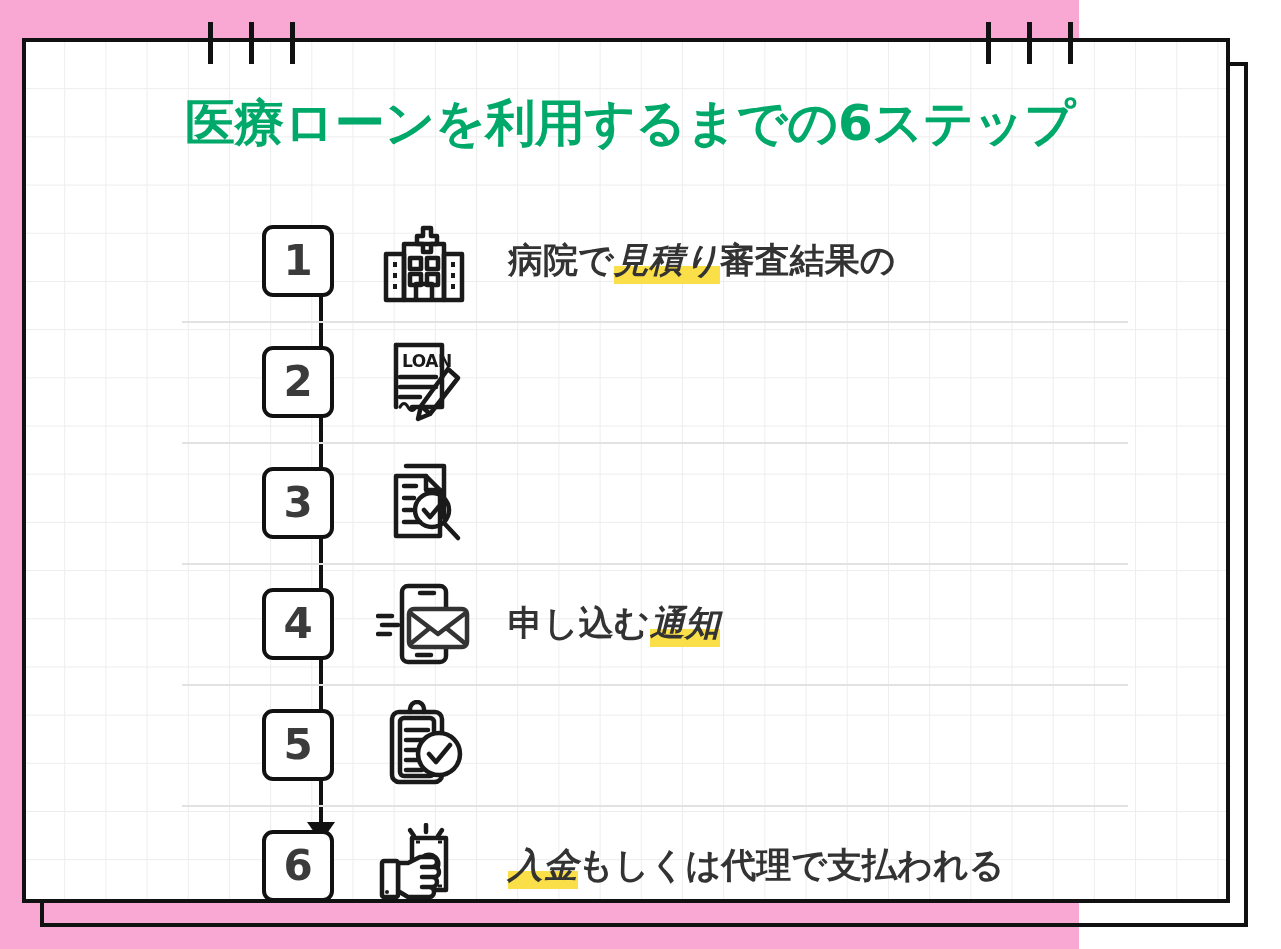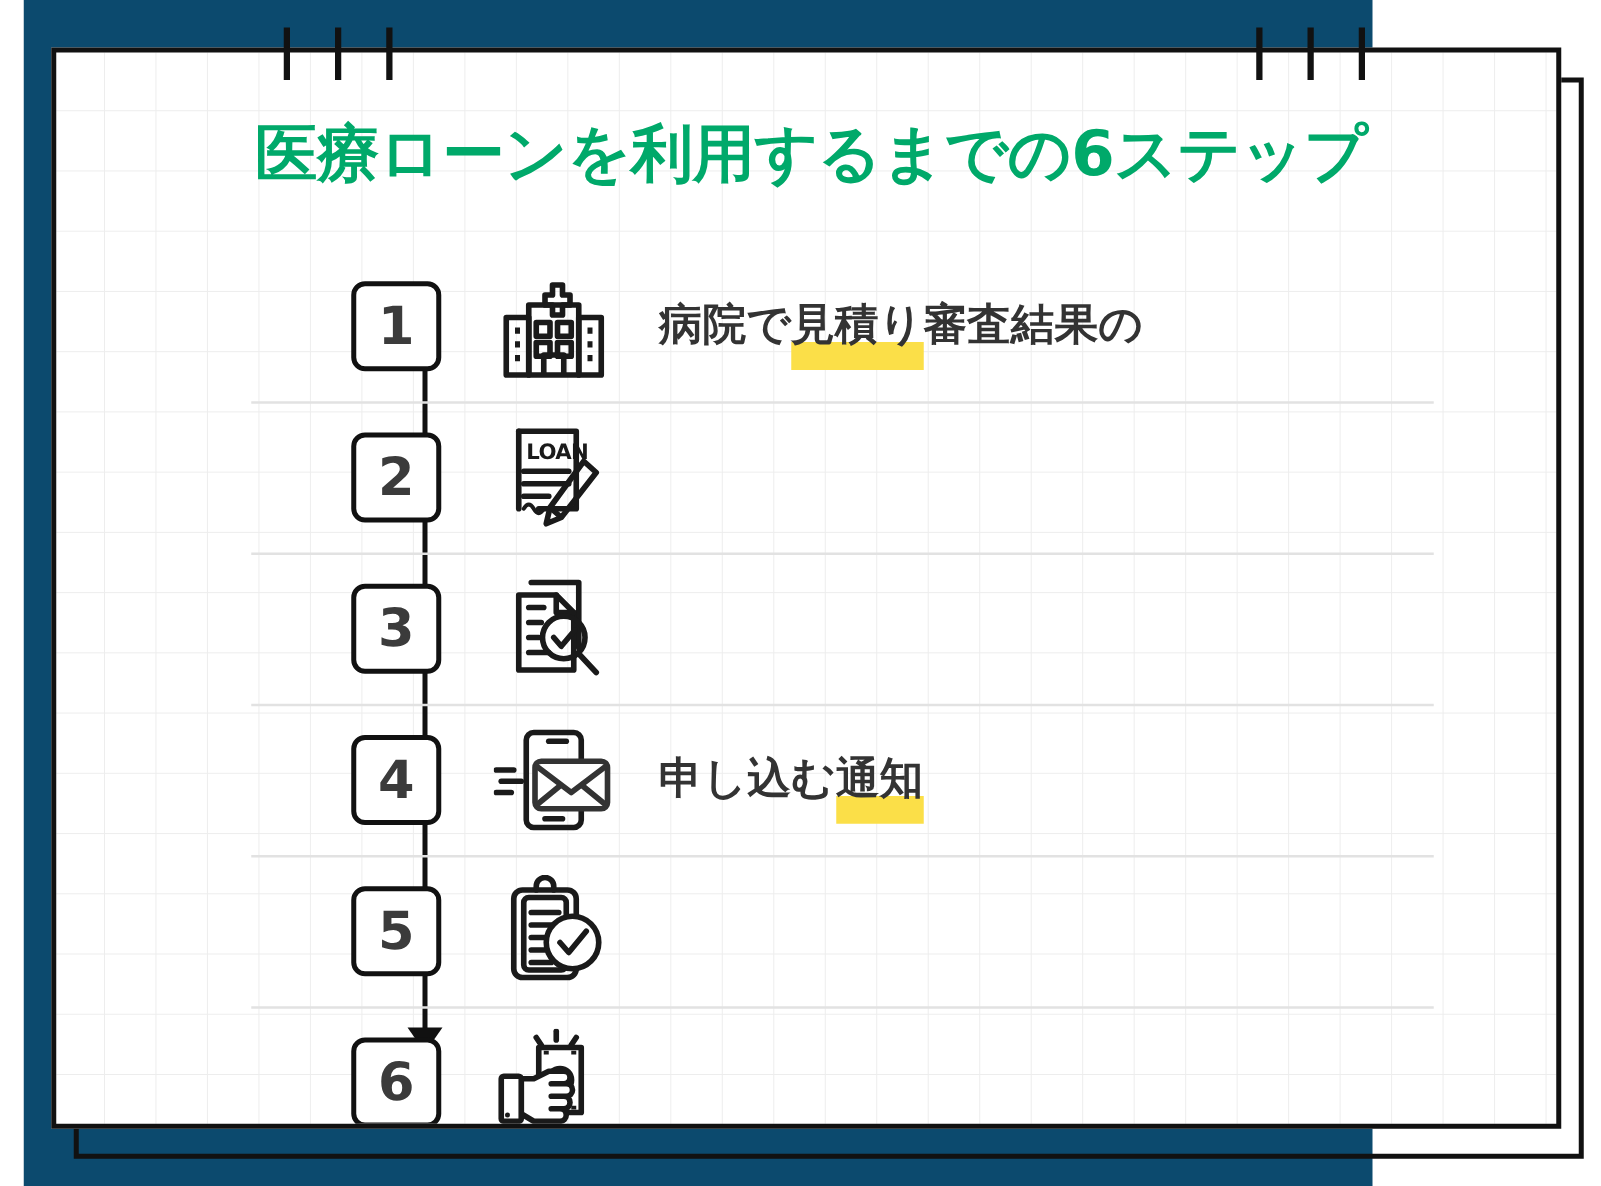--- a/index.html
+++ b/index.html
@@ -13,22 +13,21 @@
     background: #ffffff;
     font-family: "DejaVu Sans", "Liberation Sans", sans-serif;
     overflow: hidden;
   }
 
   
   .canvas {
     position: relative;
     width: 1079px;
     height: 949px;
-    background: #0c4a6e;
-    margin-left: 19px;
+    background: #f9a8d4;
   }
 
   
   .shadow-frame {
     position: absolute;
     left: 40px;
     top: 62px;
     width: 1208px;
     height: 865px;
     border: 4px solid #111111;
@@ -174,21 +173,22 @@
     font-size: 35px;
     font-weight: 700;
     color: #333333;
     white-space: nowrap;
     line-height: 1.1;
     position: relative;
     z-index: 5;
   }
   .hl {
     background: linear-gradient(to top, #fbdf48 0%, #fbdf48 40%, transparent 40%, transparent 100%);
-    padding-bottom: 16px;
+    padding-bottom: 4px;
+    font-style: italic;
   }
 </style>
 </head>
 <body>
 
 <div class="canvas">
 
   <div class="shadow-frame"></div>
 
   <div class="card">
@@ -347,20 +347,23 @@
               <circle cx="53" cy="41" r="10"></circle>
               <path d="M40 19 h4 M62 19 h4 M40 63 h4 M62 63 h4"></path>
             </g>
             <g fill="#ffffff" stroke="#1a1a1a" stroke-width="4.5" stroke-linejoin="round" stroke-linecap="round">
               <path d="M22 40 h10 l12 -6 h12 a5 5 0 0 1 0 10 h-10 h12 a5 5 0 0 1 0 10 h-12 h10 a5 5 0 0 1 0 10 h-10 h7 a5 5 0 0 1 0 10 h-21 l-10 -6 z"></path>
               <rect x="6" y="38" width="16" height="36" rx="2"></rect>
             </g>
             <circle cx="11" cy="69" r="2" fill="#1a1a1a"></circle>
           </svg>
         </div>
+        <div class="step-label">
+          <span></span><span class="hl">入金</span><span>もしくは代理で支払われる</span>
+        </div>
       </div>
 
     </div>
   </div>
 
   <div class="ticks left">
     <div class="tick"></div>
     <div class="tick"></div>
     <div class="tick"></div>
   </div>

